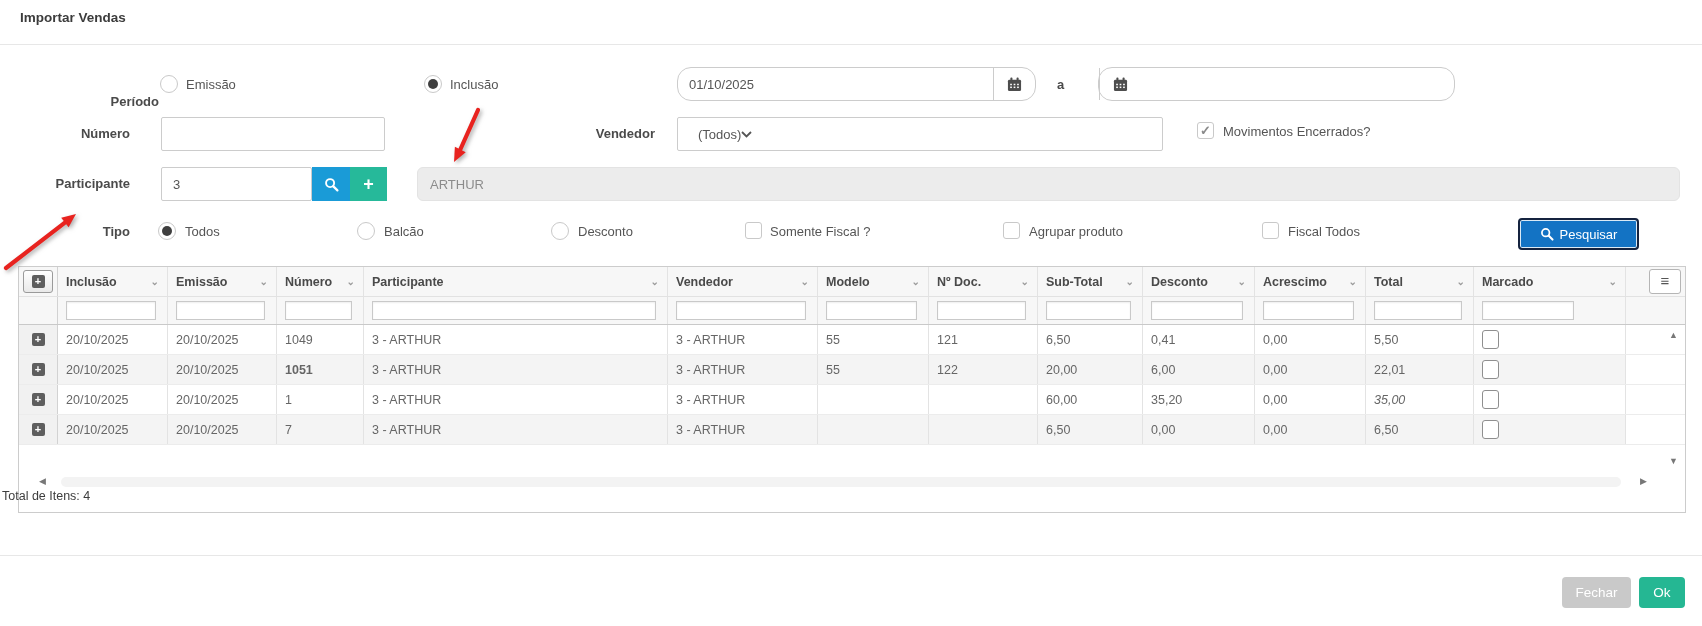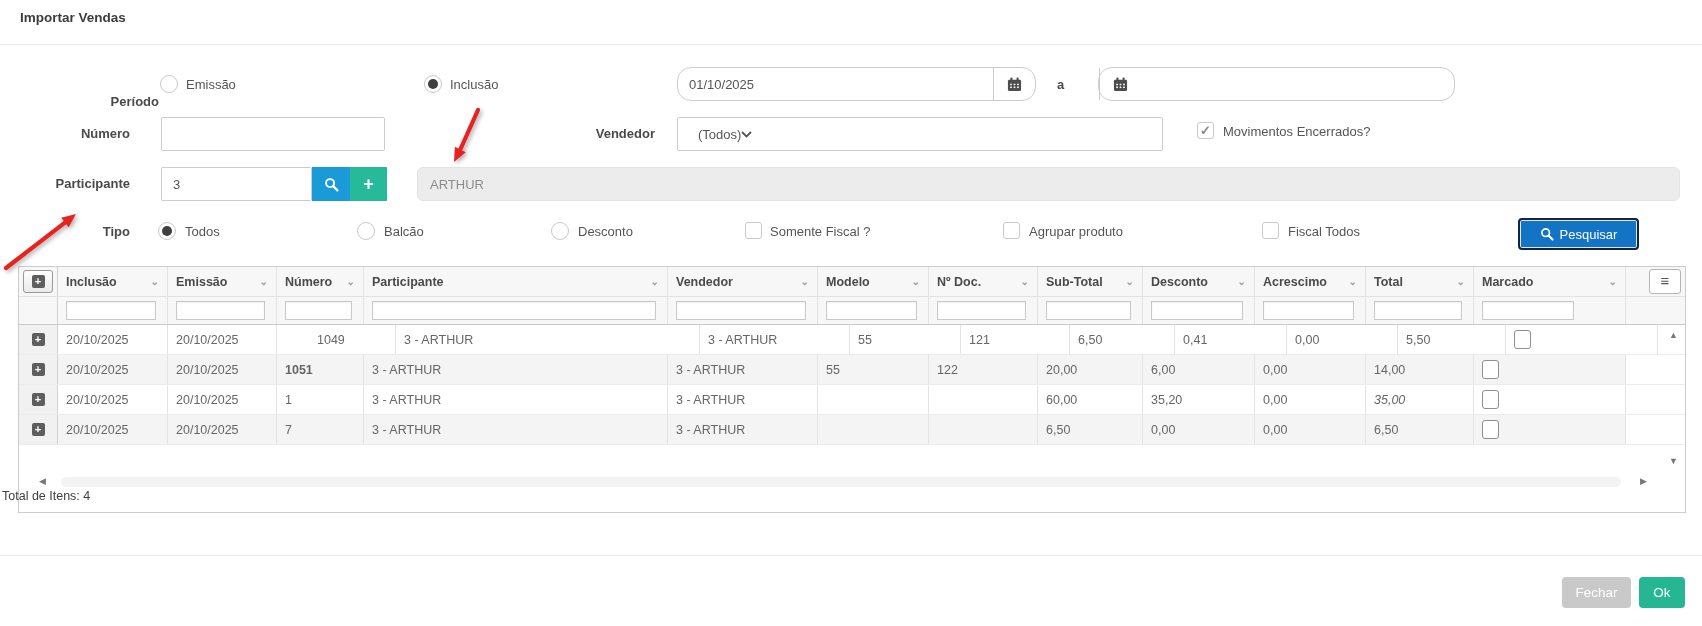--- a/index.html
+++ b/index.html
@@ -250,21 +250,21 @@
         </div>
         <div class="gfill hd"></div>
       </div>
     <div>
         <div class="grow">
           <div class="gexp">
             <div class="plusbox">+</div>
           </div>
           <div class="gc" style="width: 110px;">20/10/2025</div>
           <div class="gc" style="width: 109px;">20/10/2025</div>
-          <div class="gc" style="width: 87px; margin-left: 32px;">1049</div>
+          <div class="gc" style="width: 87px;">1049</div>
           <div class="gc" style="width: 304px;">3 - ARTHUR</div>
           <div class="gc" style="width: 150px;">3 - ARTHUR</div>
           <div class="gc" style="width: 111px;">55</div>
           <div class="gc" style="width: 109px;">121</div>
           <div class="gc" style="width: 105px;">6,50</div>
           <div class="gc" style="width: 112px;">0,41</div>
           <div class="gc" style="width: 111px;">0,00</div>
           <div class="gc" style="width: 108px;">5,50</div>
           <div class="gc" style="width: 152px;">
             <div class="gcheck"></div>
@@ -278,21 +278,21 @@
           <div class="gc" style="width: 110px;">20/10/2025</div>
           <div class="gc" style="width: 109px;">20/10/2025</div>
           <div class="gc" style="width: 87px; font-weight: bold;">1051</div>
           <div class="gc" style="width: 304px;">3 - ARTHUR</div>
           <div class="gc" style="width: 150px;">3 - ARTHUR</div>
           <div class="gc" style="width: 111px;">55</div>
           <div class="gc" style="width: 109px;">122</div>
           <div class="gc" style="width: 105px;">20,00</div>
           <div class="gc" style="width: 112px;">6,00</div>
           <div class="gc" style="width: 111px;">0,00</div>
-          <div class="gc" style="width: 108px;">14,00</div>
+          <div class="gc" style="width: 108px;">22,01</div>
           <div class="gc" style="width: 152px;">
             <div class="gcheck"></div>
           </div>
           <div class="gfill"></div>
         </div>
         <div class="grow">
           <div class="gexp">
             <div class="plusbox">+</div>
           </div>
           <div class="gc" style="width: 110px;">20/10/2025</div>

